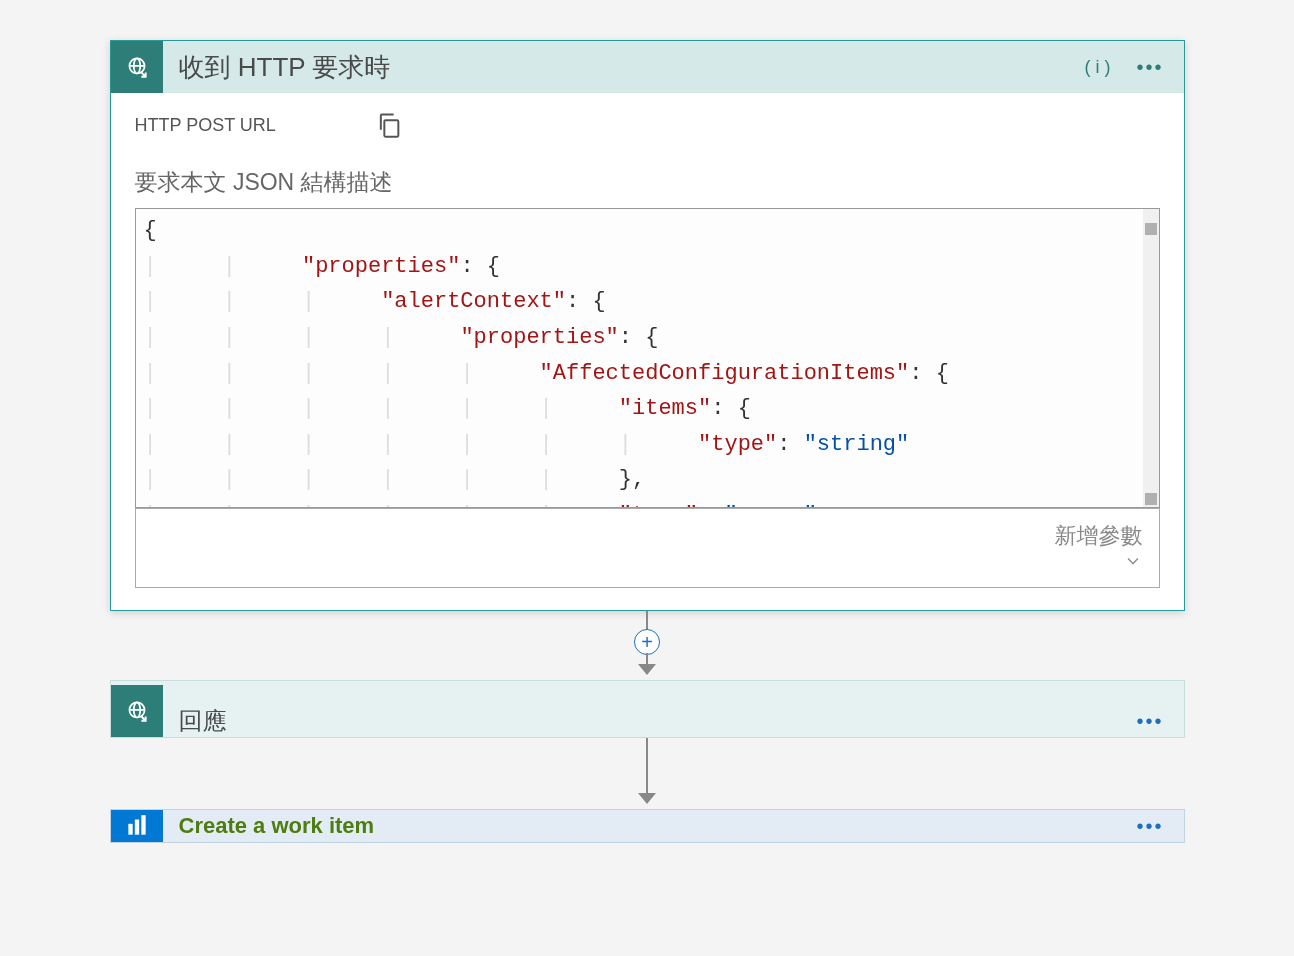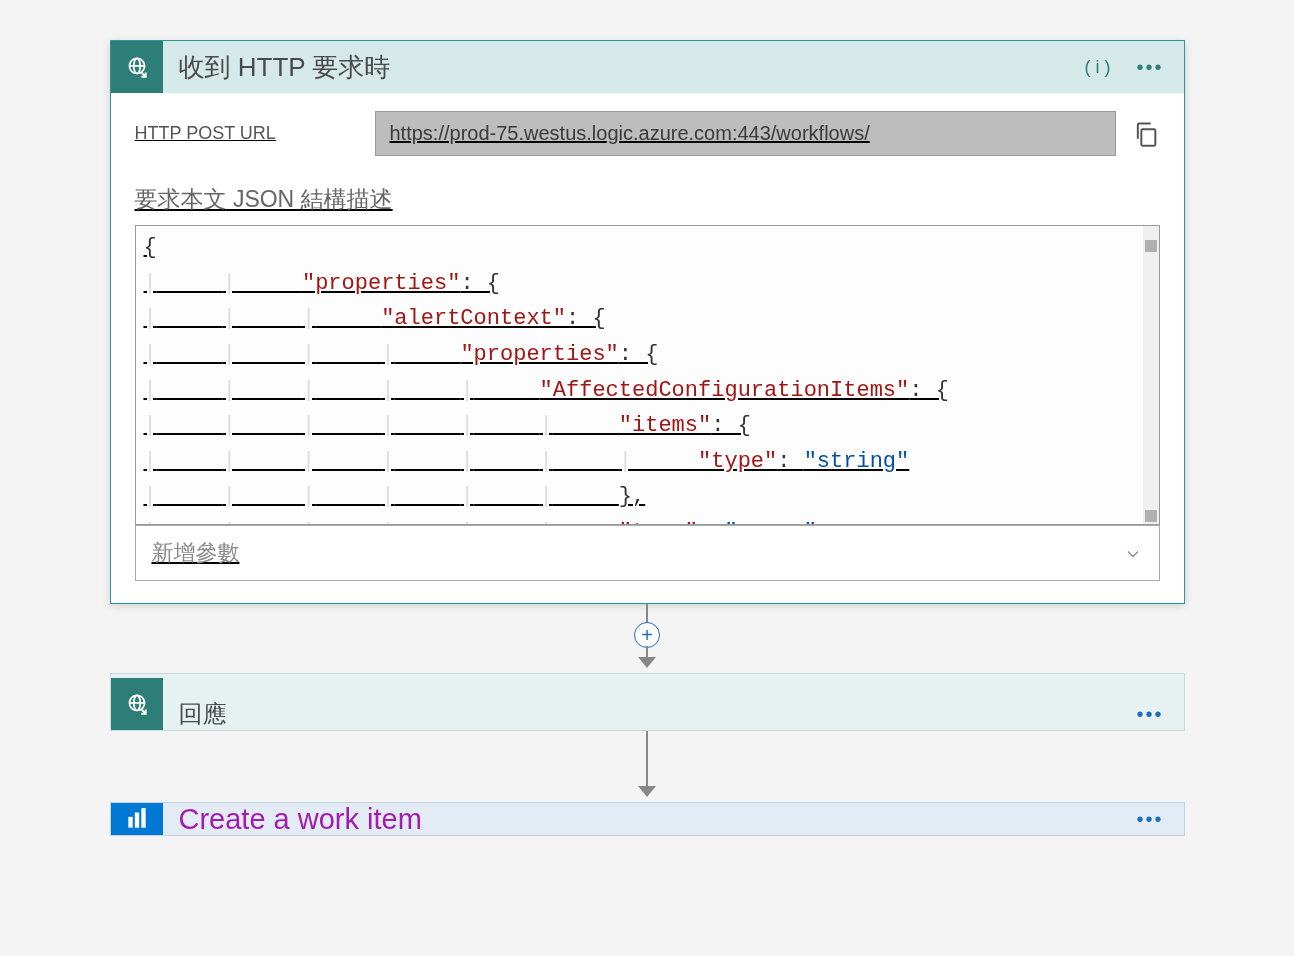--- a/index.html
+++ b/index.html
@@ -53,21 +53,20 @@
       color: #2d7d78;
       font-size: 20px;
       letter-spacing: 2px;
       padding: 4px 8px;
       cursor: pointer;
       user-select: none;
       margin-left: 8px;
     }
     .content {
       padding: 18px 24px 22px;
-      text-decoration: underline;
     }
     .field-row {
       display: flex;
       align-items: center;
       margin-bottom: 28px;
     }
     .field-label {
       font-size: 18px;
       color: #555;
       width: 240px;
@@ -142,20 +141,21 @@
       cursor: pointer;
       display: inline-block;
     }
     .add-param {
       border: 1px solid #aaa;
       padding: 12px 16px;
       display: flex;
       align-items: flex-end;
       cursor: pointer;
       background: #fff;
+      flex-direction: column;
     }
     .add-param-text {
       flex: 1;
       font-size: 22px;
       color: #888;
     }
     .chevron {
       color: #888;
     }
     .connector {
@@ -209,24 +209,25 @@
       padding-right: 12px;
       overflow: hidden;
     }
     .title2 {
       font-size: 24px;
       color: #4a4a4a;
       margin-left: 16px;
       flex: 1;
     }
     .title3 {
-      font-size: 29px;
-      color: #a21caf;
+      font-size: 22px;
+      color: #4d7c0f;
       margin-left: 16px;
       flex: 1;
+      font-weight: bold;
     }
     .icon-block-devops {
       width: 52px;
       height: 34px;
       background: #0078d4;
       display: flex;
       align-items: center;
       justify-content: center;
       flex-shrink: 0;
     }
@@ -254,21 +255,20 @@
         <path d="M16 17 L20 21 M20 17 L20 21 L16 21" stroke-width="1.8"></path>
       </svg>
     </div>
     <div class="title">收到 HTTP 要求時</div>
     <div class="info-btn">( i )</div>
     <div class="more-btn">•••</div>
   </div>
   <div class="content">
     <div class="field-row">
       <div class="field-label">HTTP POST URL</div>
-      <div class="url-box">https://prod-75.westus.logic.azure.com:443/workflows/</div>
       <div class="copy-icon">
         <svg viewBox="0 0 24 24" fill="none" stroke="#555" stroke-width="1.7">
           <rect x="8" y="8" width="12" height="14" rx="1"></rect>
           <path d="M5 16 V4 a1 1 0 0 1 1-1 h10"></path>
         </svg>
       </div>
     </div>
     <div class="subheading">要求本文 JSON 結構描述</div>
     <div class="code-editor">
       <div class="code-content" id="code-content"><span class="code-punct">{</span>

